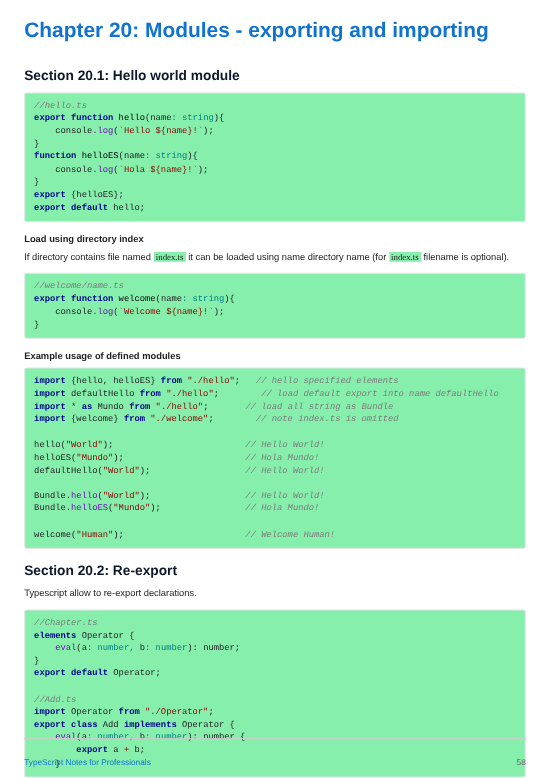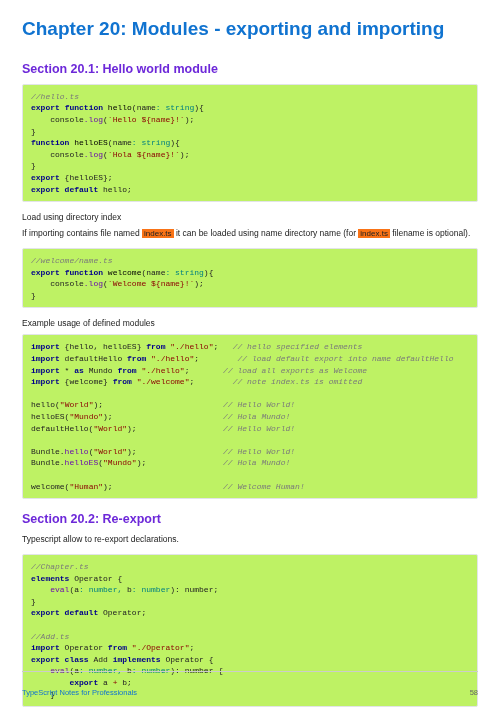--- a/index.html
+++ b/index.html
@@ -16,50 +16,50 @@
     h1 {
       font-size: 19px;
       font-weight: 700;
       color: #1073d0;
       line-height: 1.15;
       margin-bottom: 22px;
     }
     h2 {
       font-size: 12.5px;
       font-weight: 700;
-      color: #6d28d9;
+      color: #0f172a;
       margin-bottom: 8px;
       margin-top: 13px;
     }
     .code-block {
-      background: #bef264;
+      background: #86efac;
       border: 1px solid #e2e4e8;
       border-radius: 2px;
       padding: 6px 8px;
       font-family: "Courier New", Consolas, monospace;
       font-size: 8px;
       line-height: 1.45;
       white-space: pre;
       margin-bottom: 10px;
       overflow: hidden;
     }
     .bold-sub {
-      font-weight: 400;
+      font-weight: 700;
       font-size: 8.5px;
       margin-bottom: 6px;
       margin-top: 2px;
     }
     .para {
       font-size: 8.5px;
       line-height: 1.4;
       margin-bottom: 8px;
     }
     .mono-inline {
-      font-family: Liberation Sans, sans-serif;
-      background: #f97316;
+      font-family: Liberation Serif, serif;
+      background: #86efac;
       padding: 0 2px;
       font-size: 8px;
     }
     .tok-cm { color: #7a7a7a; font-style: italic; }
     .tok-kw { color: #00008b; font-weight: 700; }
     .tok-fn { color: #000; }
     .tok-str { color: #8b0000; }
     .tok-tp { color: #008080; }
     .tok-num { color: #8b0000; }
     .tok-mth { color: #6a0dad; }
@@ -89,32 +89,32 @@
 <span>    console</span><span class="tok-mth">.log</span><span>(</span><span class="tok-str">`Hello ${name}!`</span><span>);</span>
 <span>}</span>
 <span class="tok-kw">function</span><span class="tok-fn"> helloES</span><span>(</span><span>name</span><span class="tok-tp">: string</span><span>){</span>
 <span>    console</span><span class="tok-mth">.log</span><span>(</span><span class="tok-str">`Hola ${name}!`</span><span>);</span>
 <span>}</span>
 <span class="tok-kw">export</span><span> {helloES};</span>
 <span class="tok-kw">export</span><span class="tok-kw"> default</span><span> hello;</span></div>
 
 <div class="bold-sub">Load using directory index</div>
 
-<p class="para"><span>If importing contains file named </span><span class="mono-inline">index.ts</span><span> it can be loaded using name directory name (for </span><span class="mono-inline">index.ts</span><span> filename is optional).</span></p>
+<p class="para"><span>If directory contains file named </span><span class="mono-inline">index.ts</span><span> it can be loaded using name directory name (for </span><span class="mono-inline">index.ts</span><span> filename is optional).</span></p>
 
 <div class="code-block"><span class="tok-cm">//welcome/name.ts</span>
 <span class="tok-kw">export</span> <span class="tok-kw">function</span><span class="tok-fn"> welcome</span><span>(</span><span>name</span><span class="tok-tp">: string</span><span>){</span>
 <span>    console</span><span class="tok-mth">.log</span><span>(</span><span class="tok-str">`Welcome ${name}!`</span><span>);</span>
 <span>}</span></div>
 
 <div class="bold-sub">Example usage of defined modules</div>
 
 <div class="code-block"><span class="tok-kw">import</span><span> {hello, helloES} </span><span class="tok-kw">from</span> <span class="tok-str">"./hello"</span><span>;   </span><span class="tok-cm">// hello specified elements</span>
 <span class="tok-kw">import</span><span> defaultHello </span><span class="tok-kw">from</span> <span class="tok-str">"./hello"</span><span>;        </span><span class="tok-cm">// load default export into name defaultHello</span>
-<span class="tok-kw">import</span><span> * </span><span class="tok-kw">as</span><span> Mundo </span><span class="tok-kw">from</span> <span class="tok-str">"./hello"</span><span>;       </span><span class="tok-cm">// load all exports as Welcome</span>
+<span class="tok-kw">import</span><span> * </span><span class="tok-kw">as</span><span> Mundo </span><span class="tok-kw">from</span> <span class="tok-str">"./hello"</span><span>;       </span><span class="tok-cm">// load all string as Bundle</span>
 <span class="tok-kw">import</span><span> {welcome} </span><span class="tok-kw">from</span> <span class="tok-str">"./welcome"</span><span>;        </span><span class="tok-cm">// note index.ts is omitted</span>
 <span></span>
 <span>hello</span><span>(</span><span class="tok-str">"World"</span><span>);                         </span><span class="tok-cm">// Hello World!</span>
 <span>helloES</span><span>(</span><span class="tok-str">"Mundo"</span><span>);                       </span><span class="tok-cm">// Hola Mundo!</span>
 <span>defaultHello</span><span>(</span><span class="tok-str">"World"</span><span>);                  </span><span class="tok-cm">// Hello World!</span>
 <span></span>
 <span>Bundle.</span><span class="tok-mth">hello</span><span>(</span><span class="tok-str">"World"</span><span>);                  </span><span class="tok-cm">// Hello World!</span>
 <span>Bundle.</span><span class="tok-mth">helloES</span><span>(</span><span class="tok-str">"Mundo"</span><span>);                </span><span class="tok-cm">// Hola Mundo!</span>
 <span></span>
 <span>welcome</span><span>(</span><span class="tok-str">"Human"</span><span>);                       </span><span class="tok-cm">// Welcome Human!</span></div>

